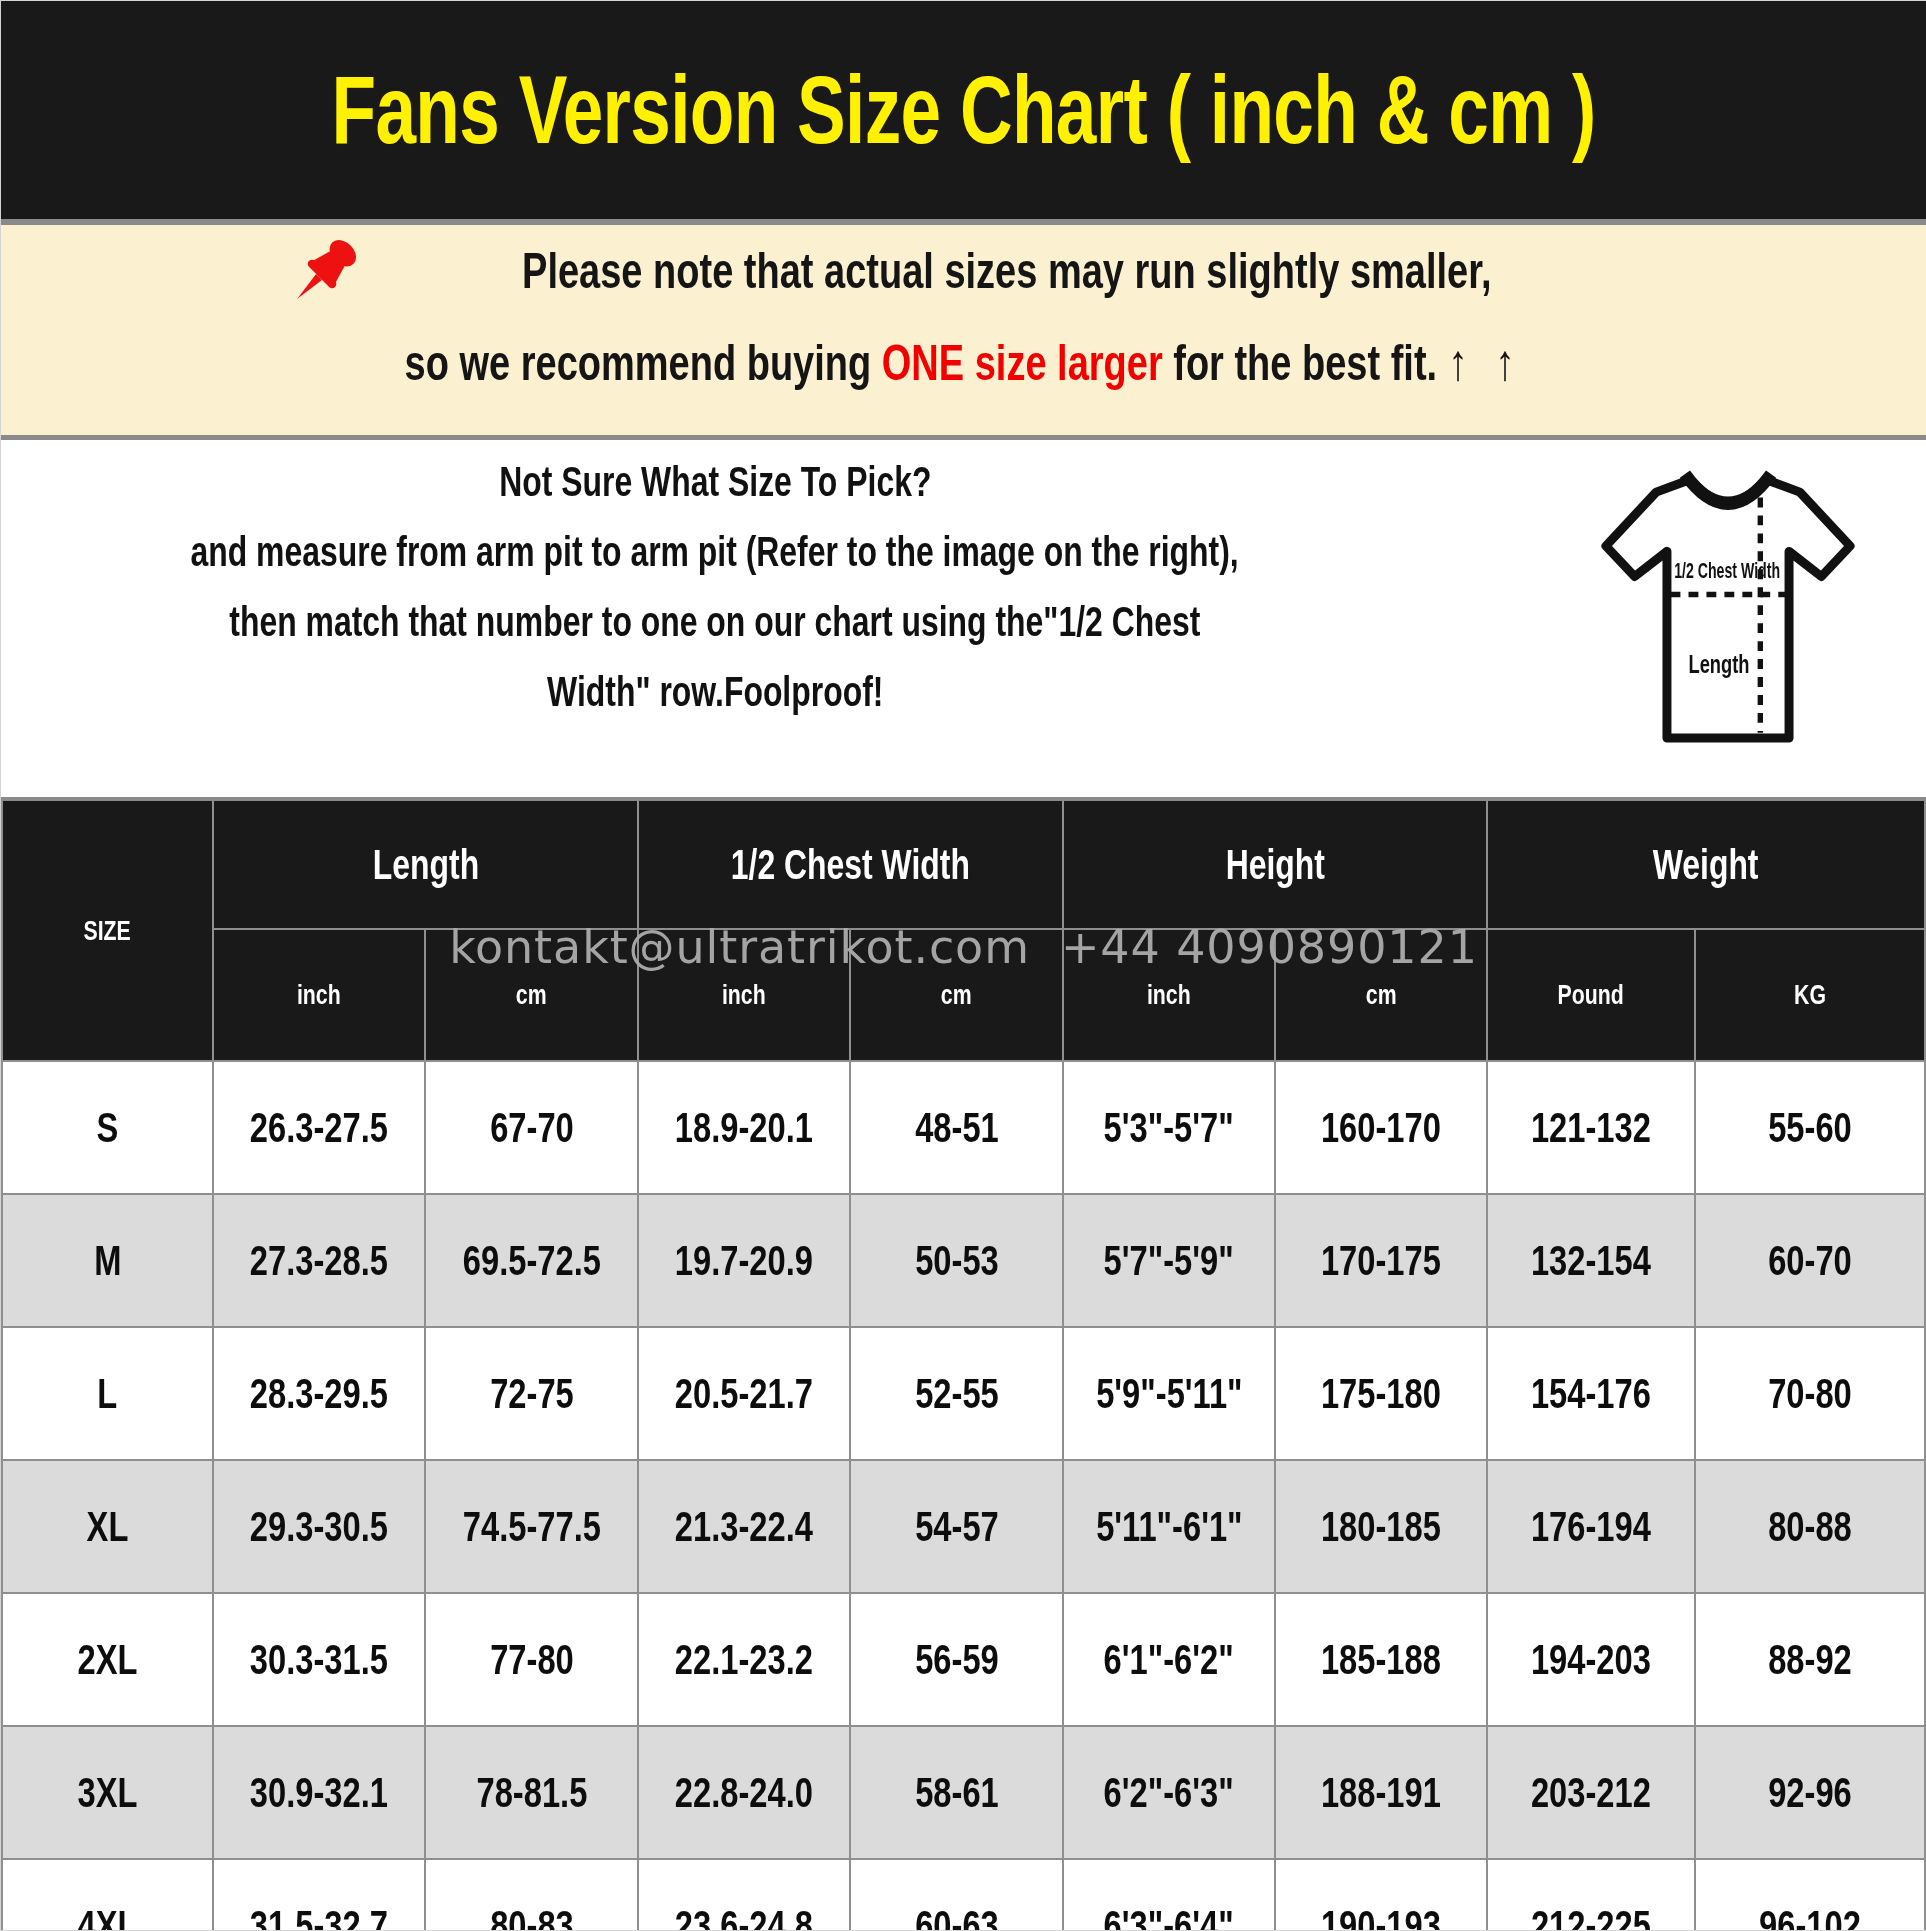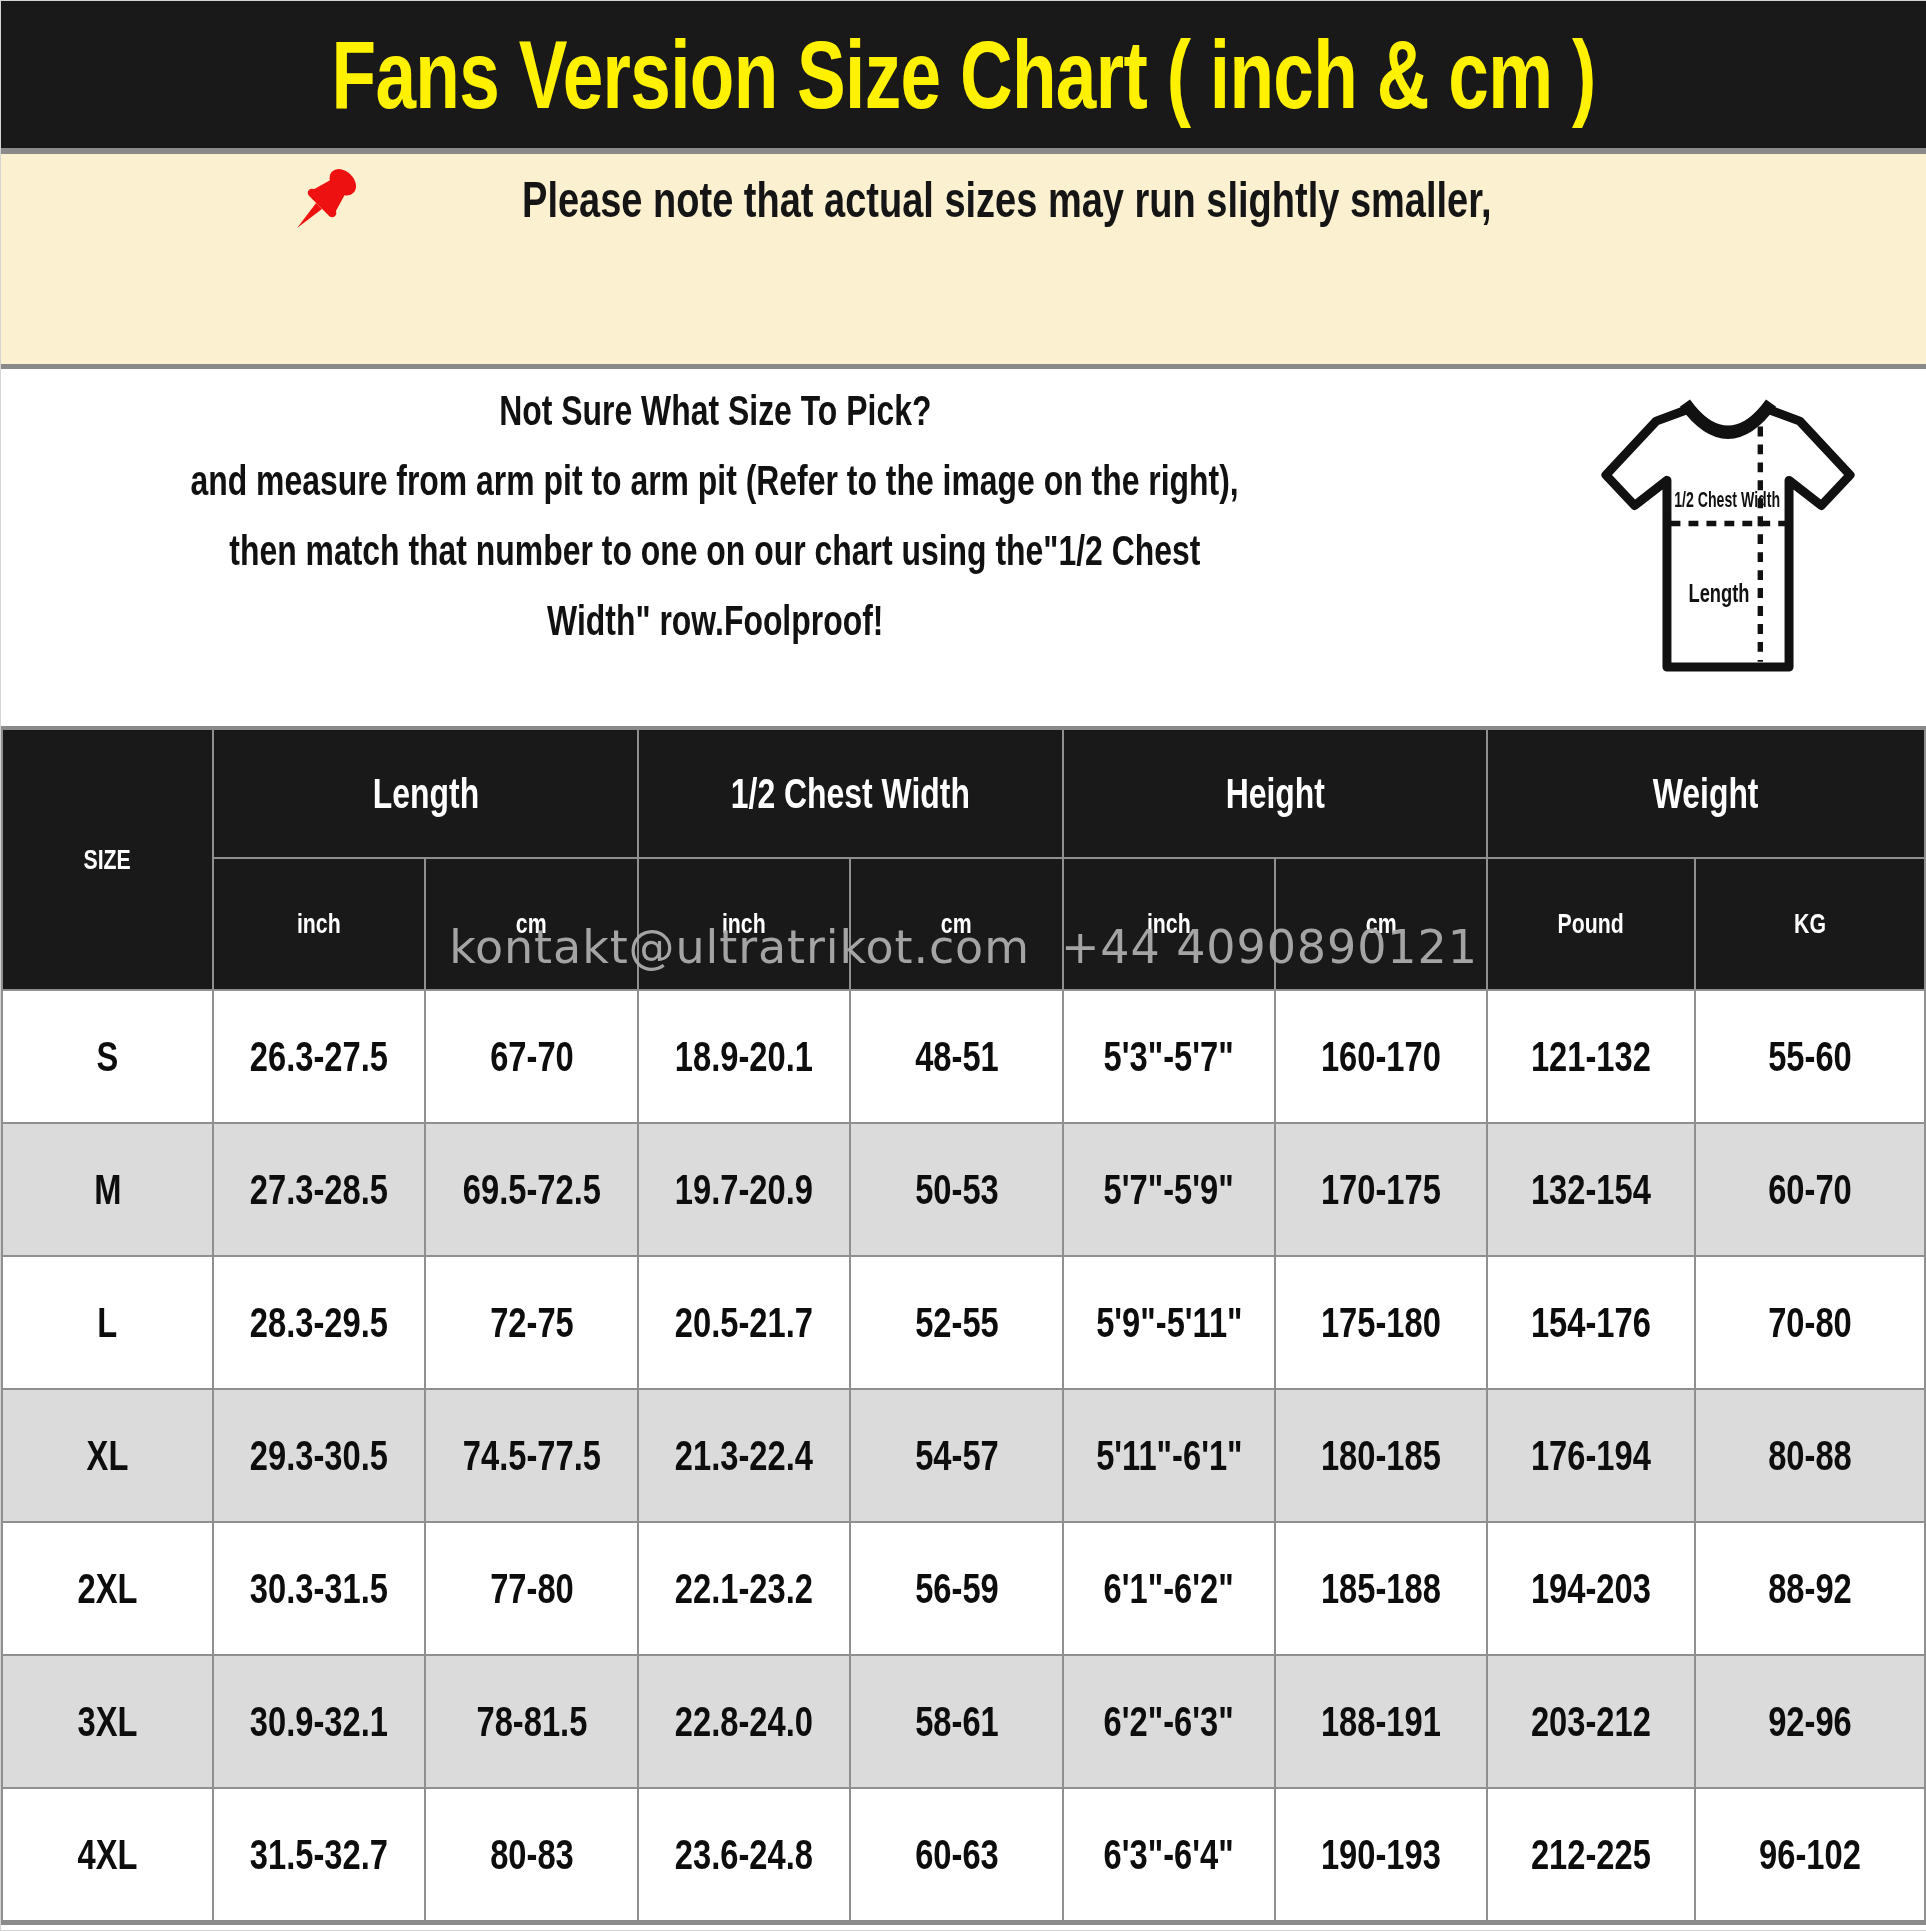--- a/index.html
+++ b/index.html
@@ -5,21 +5,21 @@
   html,body{margin:0;padding:0;background:#ffffff;}
   .page{
     width:1927px;height:1931px;position:relative;overflow:hidden;
     box-sizing:border-box;border:1.8px solid #d4d4d4;background:#ffffff;
     font-family:"Liberation Sans",sans-serif;
   }
   
   .cn{display:inline-block;transform:scaleX(0.76);transform-origin:center;white-space:nowrap;}
 
   
-  .title-bar{height:147px;background:#191919;display:flex;align-items:center;justify-content:center;}
+  .title-bar{height:218px;background:#191919;display:flex;align-items:center;justify-content:center;}
   .title-text{font-size:96px;font-weight:bold;color:#FFF100;letter-spacing:-0.9px;}
 
   .hr{height:5.5px;background:#8a8a8a;}
 
   
   .note{height:210px;background:#FBF1D1;box-sizing:border-box;}
   .note-line{height:92px;display:flex;align-items:center;justify-content:center;
              font-size:50px;font-weight:bold;color:#151515;}
   .pin{width:84px;height:84px;margin-right:1.8px;flex:none;}
   .red{color:#F20000;}
@@ -65,20 +65,23 @@
     <div class="note-line">
       <svg class="pin" viewBox="0 0 100 100" aria-hidden="true">
         <g transform="rotate(45 50 50)" fill="#ee1111">
           <ellipse cx="50" cy="20" rx="18" ry="13"></ellipse>
           <path d="M38,28 h24 l7,24 h-38 z"></path>
           <rect x="28" y="50" width="44" height="10" rx="5"></rect>
           <polygon points="45,60 55,60 50,97"></polygon>
         </g>
       </svg>
       <span class="cn">Please note that actual sizes may run slightly smaller,</span>
+    </div>
+    <div class="note-line">
+      <span class="cn"><span>so we recommend buying </span><span class="red">ONE size larger</span><span> for the best fit.</span><span class="arrows">↑ ↑</span></span>
     </div>
   </section>
 
   <div class="hr"></div>
 
   <section class="guide">
     <div class="guide-lines">
       <div class="guide-line">
           <span class="cn">Not Sure What Size To Pick?</span>
         </div>

